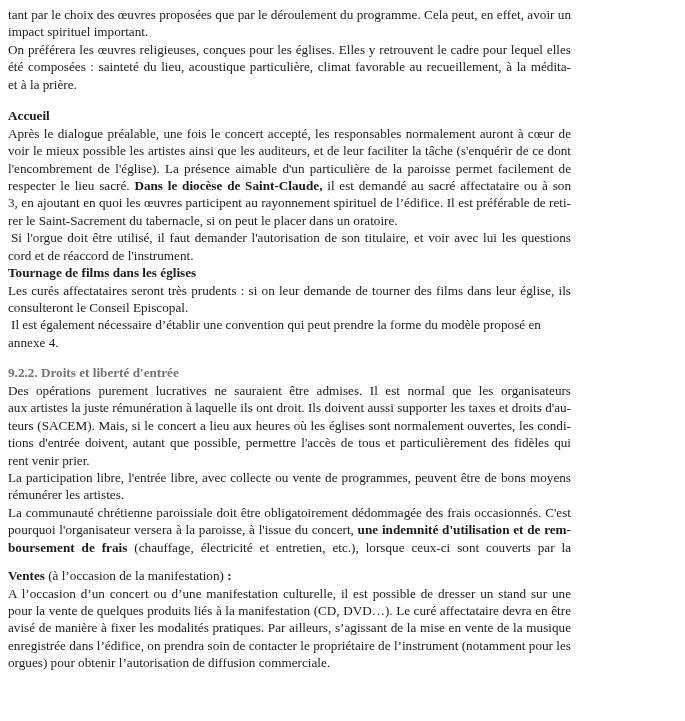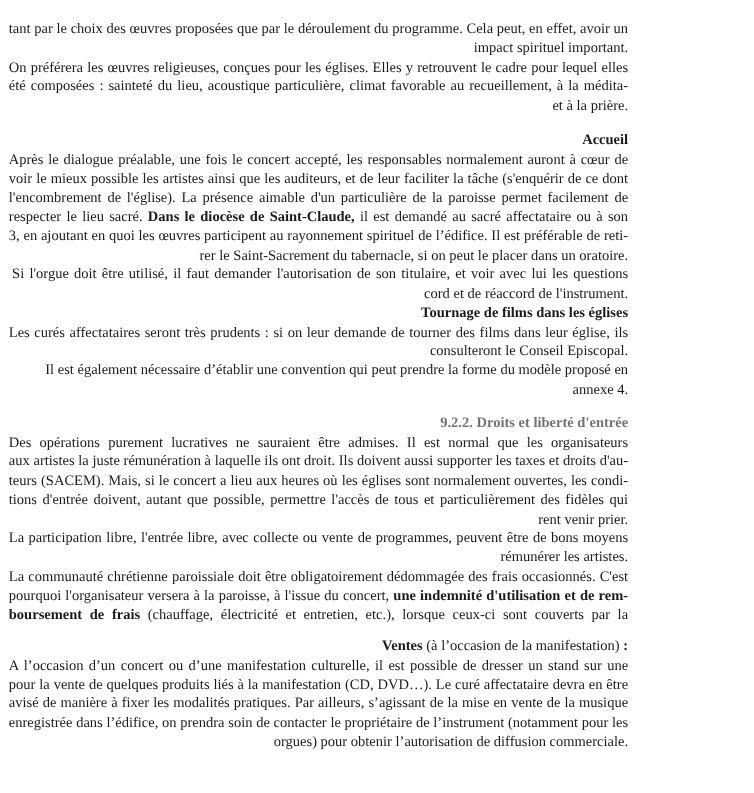--- a/index.html
+++ b/index.html
@@ -4,33 +4,32 @@
 <style>
   html, body {
     margin: 0;
     padding: 0;
     background: #ffffff;
   }
   .page {
     box-sizing: border-box;
     width: 578px;
     height: 721px;
-    padding: 17px 7px 0 8px;
+    padding: 6px 7px 0 8px;
     background: #ffffff;
     font-family: "Liberation Serif", "DejaVu Serif", serif;
     font-size: 13.2px;
     line-height: 17.45px;
     color: #1b1b1b;
     overflow: hidden;
   }
   .line {
     height: 17.45px;
     overflow: hidden;
     white-space: normal;
-    text-align: right;
   }
   .line.just {
     text-align: justify;
     text-align-last: justify;
   }
   .line.indent {
     padding-left: 3px;
   }
   .seg-bold {
     font-weight: bold;

